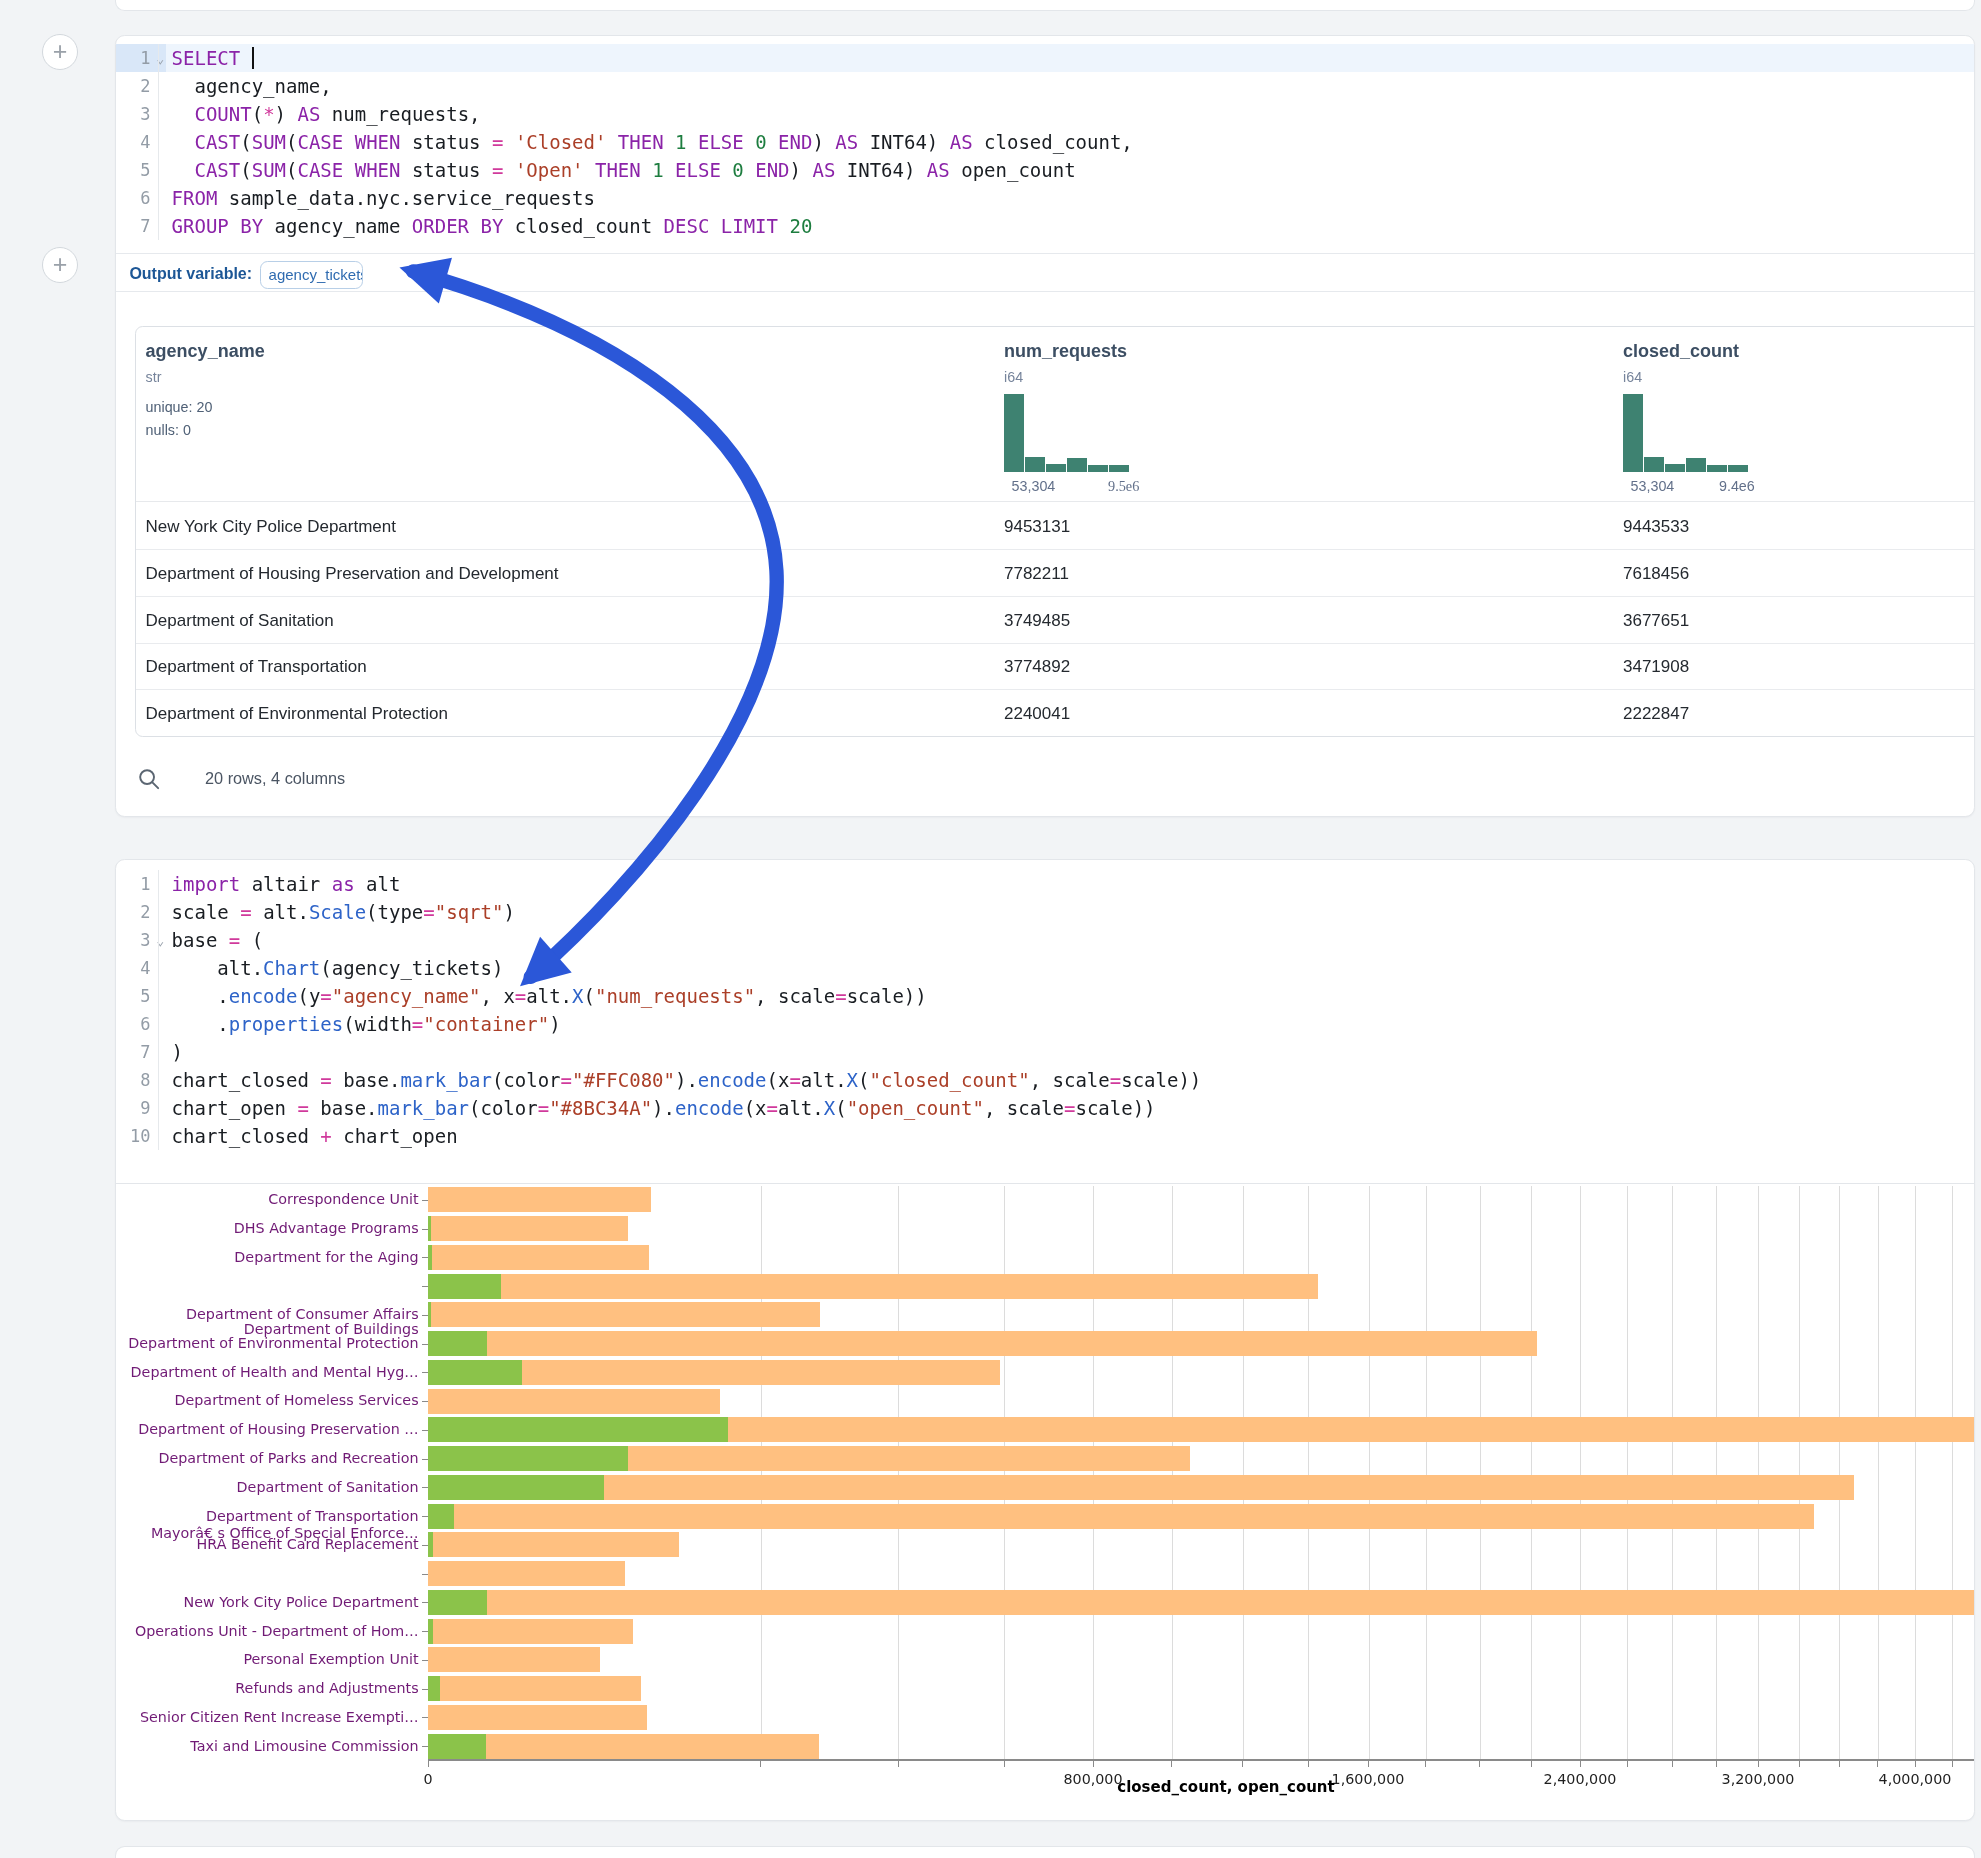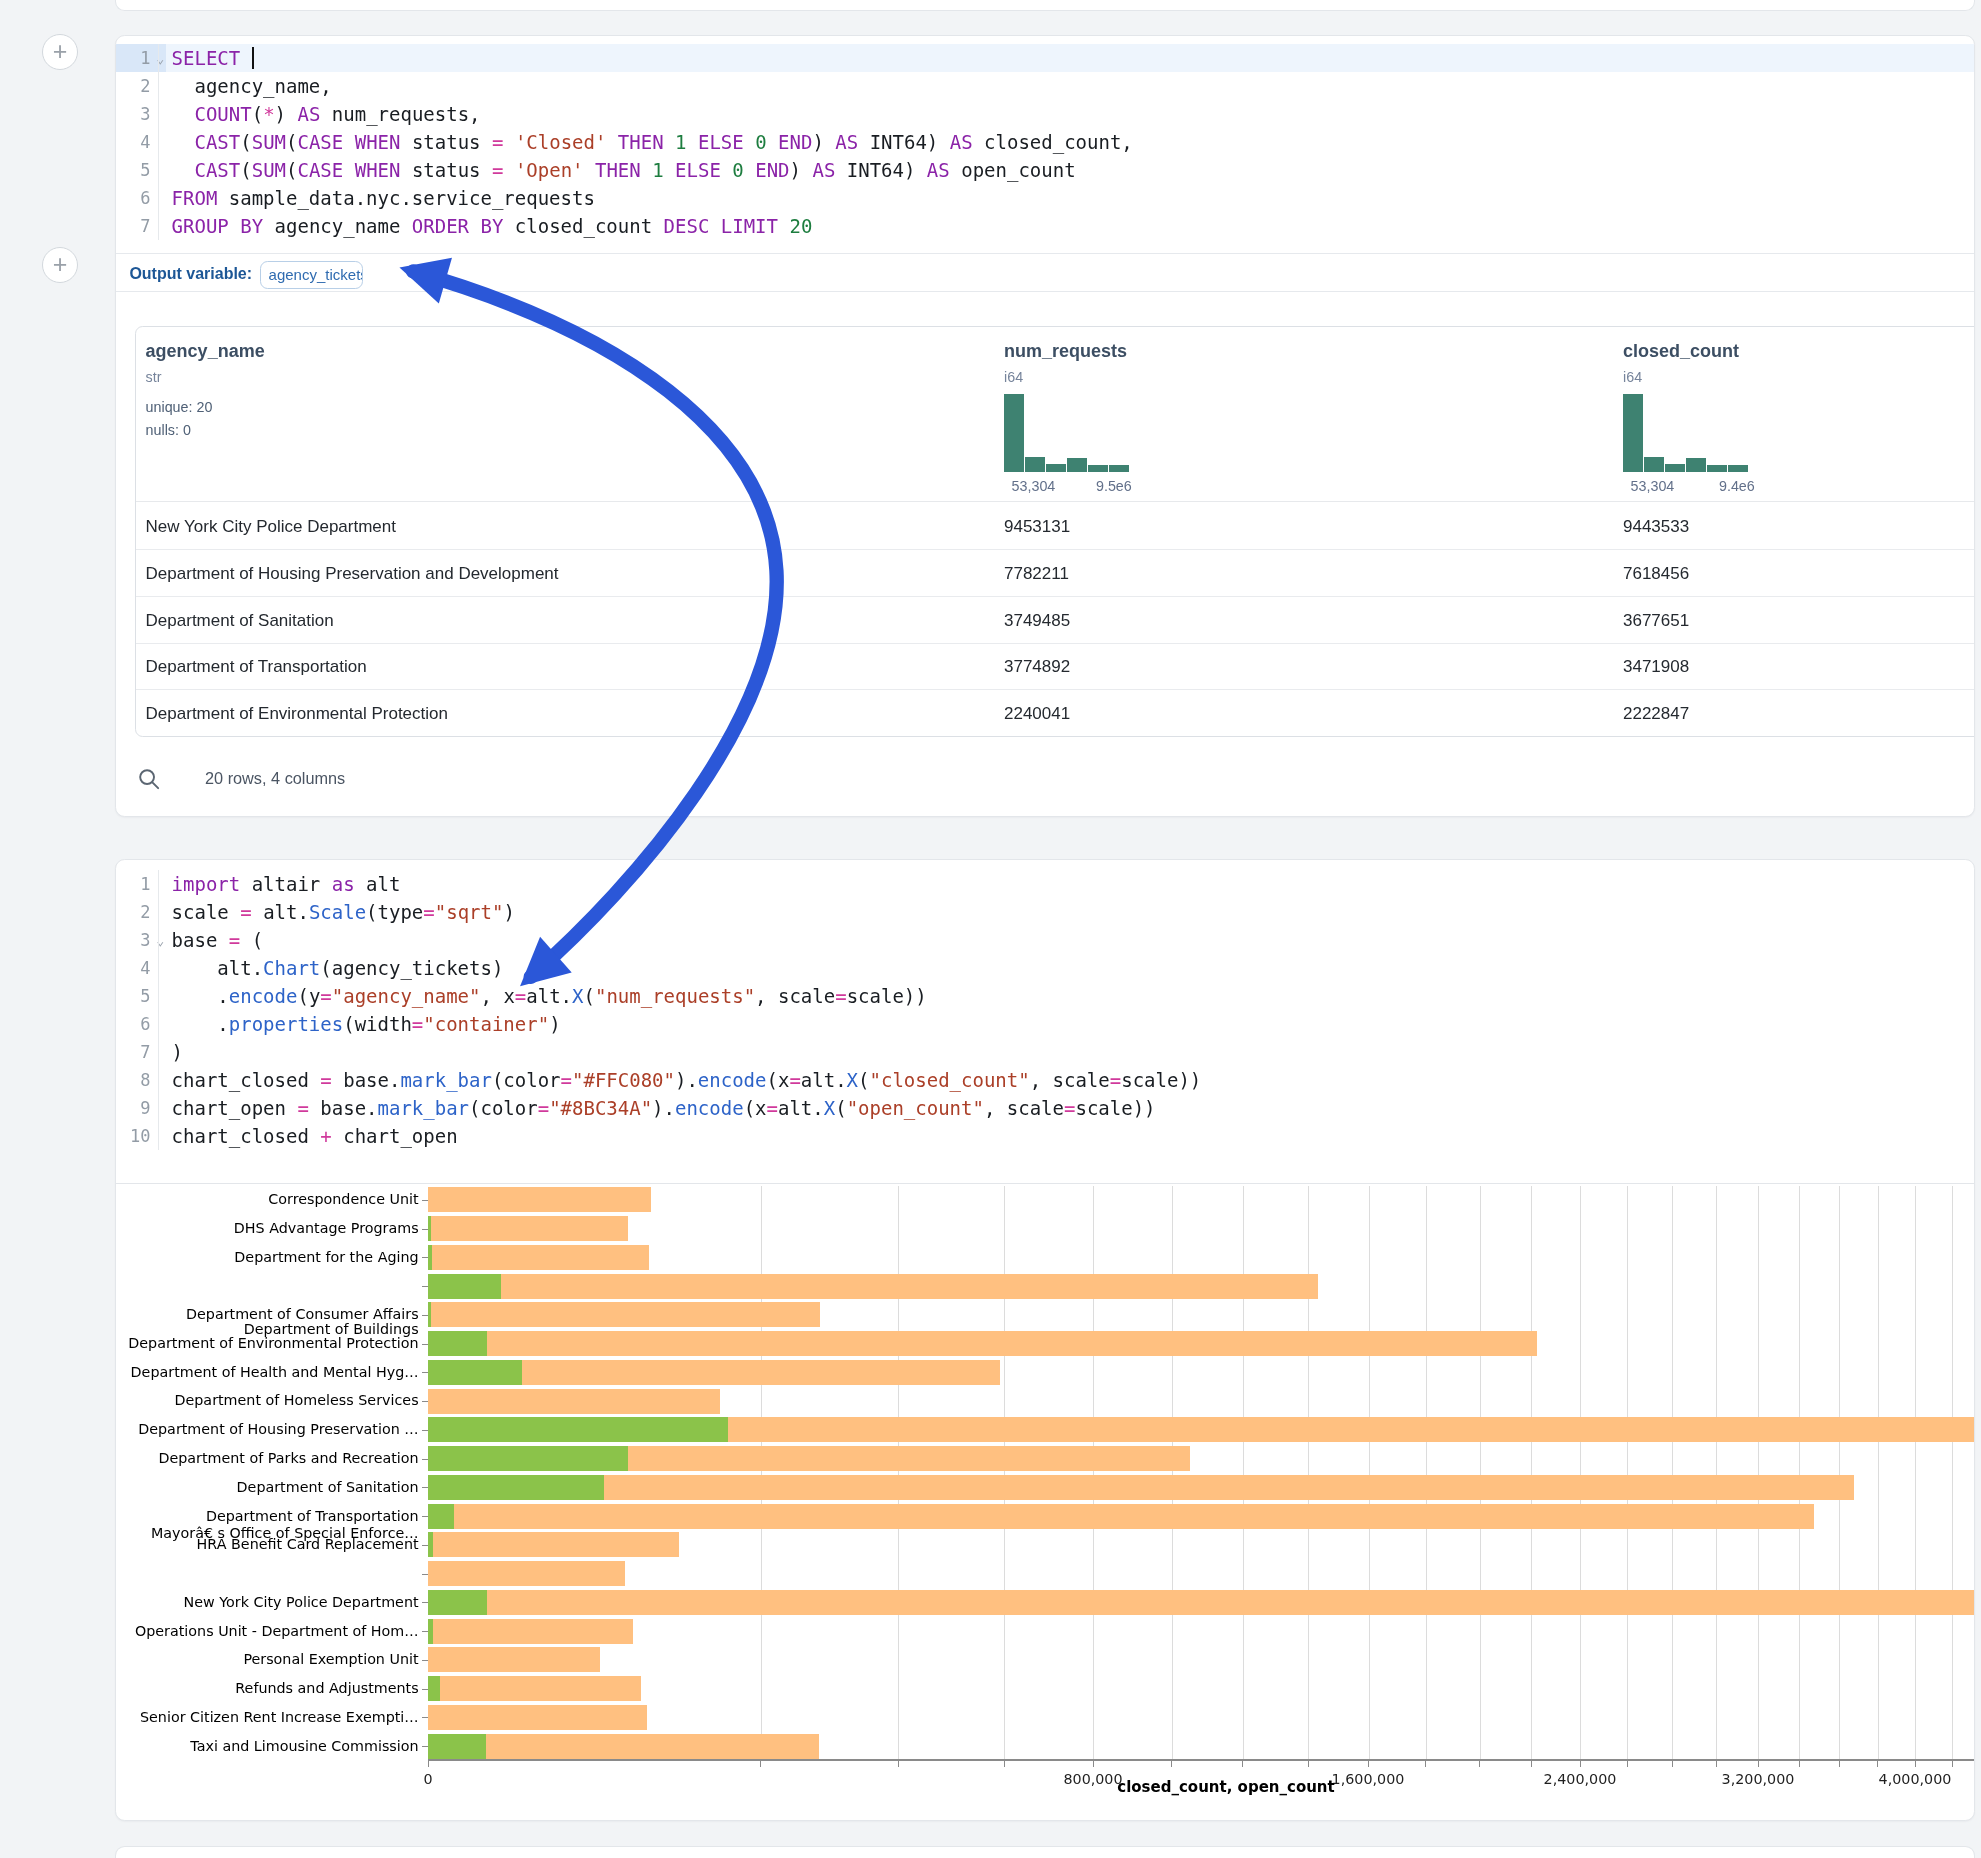--- a/index.html
+++ b/index.html
@@ -75,21 +75,21 @@
 
   
   .chart-sep { position:absolute; left:0; top:323px; width:100%; height:1px; background:#e3e6ea; }
   .plot { position:absolute; left:312px; top:326px; width:1596px; height:575px; }
   .gridline { position:absolute; top:0; width:1px; height:575px; background:#dcdcdc; }
   .xdomain { position:absolute; left:312px; top:899px; width:1596px; height:1.9px; background:#8a8a8a; }
   .xtick { position:absolute; top:901px; width:1px; height:5.7px; background:#8a8a8a; }
   .ytick { position:absolute; width:5.7px; height:1px; background:#8a8a8a; }
   .bar { position:absolute; height:25px; }
   .ylab { position:absolute; left:9.6px; width:293px; height:17px; text-align:right;
-          font-family:"DejaVu Sans", sans-serif; font-size:14.3px; color:#000000; white-space:nowrap; }
+          font-family:"DejaVu Sans", sans-serif; font-size:14.3px; color:#701a75; white-space:nowrap; }
   .xlab { position:absolute; transform:translateX(-50%); font-family:"DejaVu Sans", sans-serif;
           font-size:14.3px; color:#1f1f1f; }
   .x-title { position:absolute; transform:translateX(-50%); font-family:"DejaVu Sans", sans-serif;
           font-size:15px; font-weight:bold; color:#000; }
 
   .arrow-overlay { position:absolute; left:0; top:0; pointer-events:none; }
 </style>
 </head>
 <body>
 
@@ -130,21 +130,21 @@
             <div class="col-type">i64</div>
             <div class="hist">
               <div class="hist-bar" style="height: 78px;"></div>
               <div class="hist-bar" style="height: 15.3px;"></div>
               <div class="hist-bar" style="height: 7.6px;"></div>
               <div class="hist-bar" style="height: 14.3px;"></div>
               <div class="hist-bar" style="height: 6.7px;"></div>
               <div class="hist-bar" style="height: 6.7px;"></div>
             </div>
             <div class="hist-lab" style="left: 7.6px;">53,304</div>
-            <div class="hist-lab" style="left: 92px;">9.5e6</div>
+            <div class="hist-lab" style="left: 104px; font-family: Liberation Serif, serif;">9.5e6</div>
           </div>
           <div class="col-head" style="left: 1487px; width: 574px;">
             <div class="col-name">closed_count</div>
             <div class="col-type">i64</div>
             <div class="hist">
               <div class="hist-bar" style="height: 78px;"></div>
               <div class="hist-bar" style="height: 15.3px;"></div>
               <div class="hist-bar" style="height: 7.6px;"></div>
               <div class="hist-bar" style="height: 14.3px;"></div>
               <div class="hist-bar" style="height: 6.7px;"></div>

